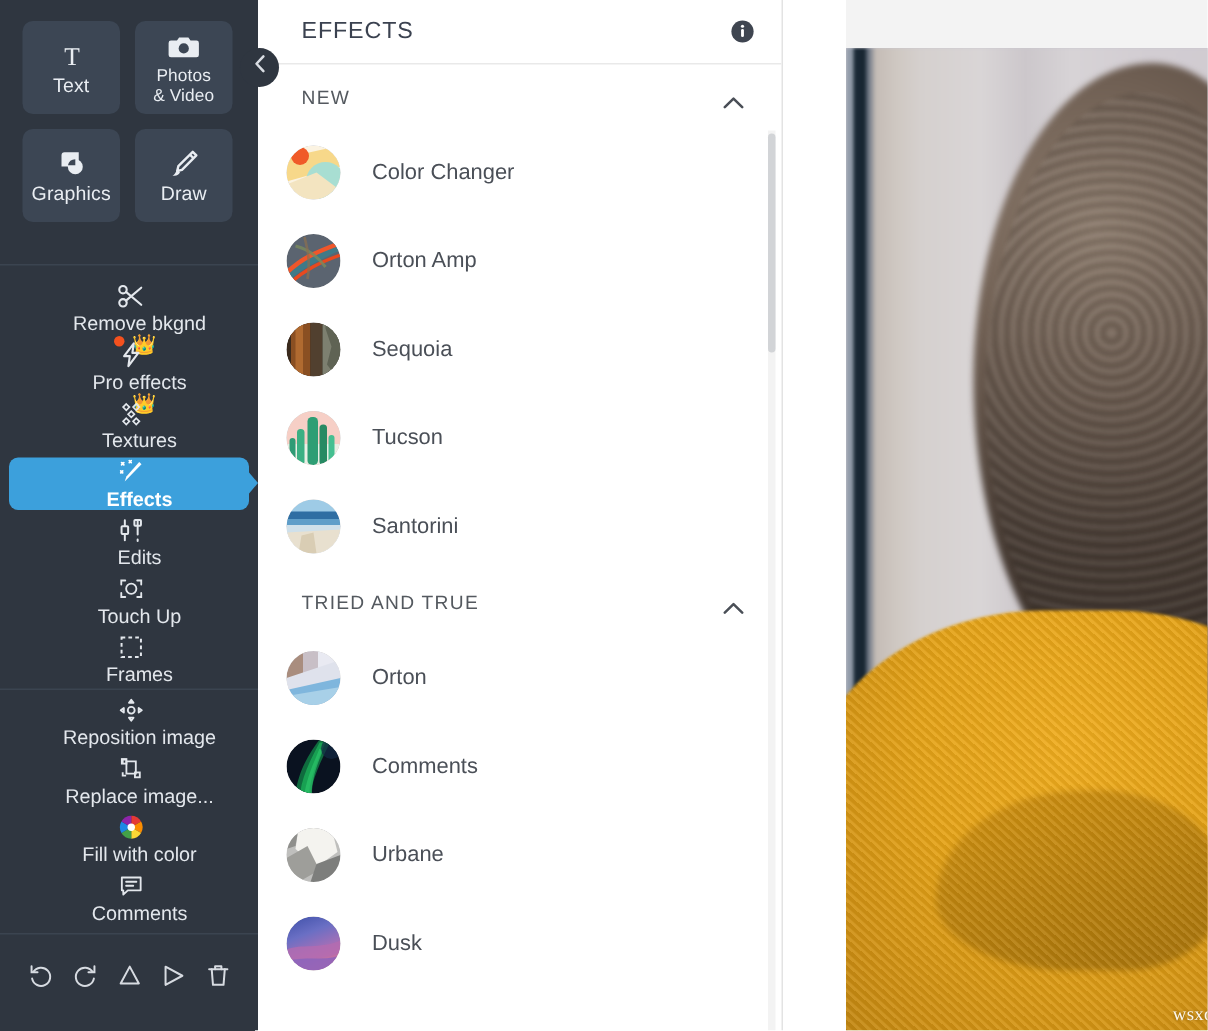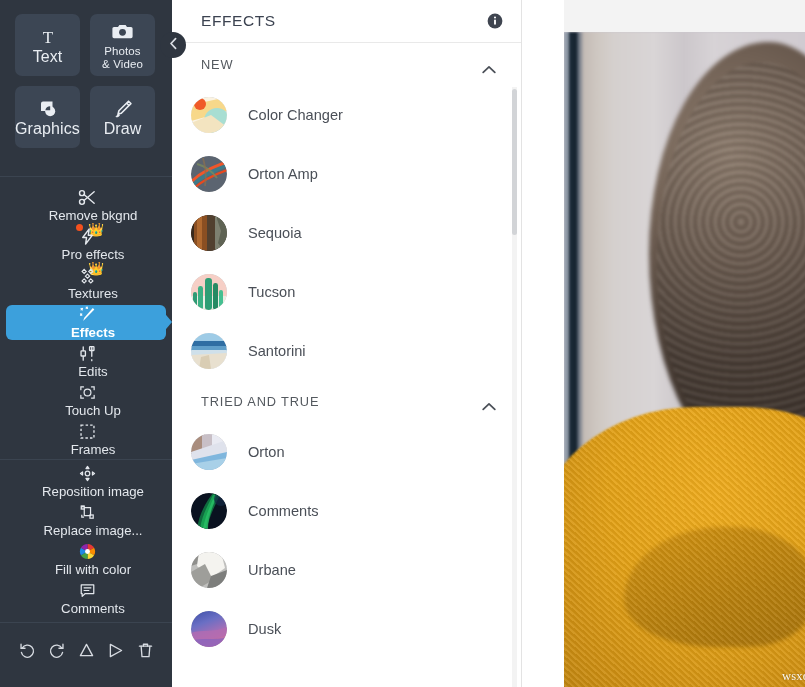--- a/index.html
+++ b/index.html
@@ -28,21 +28,21 @@
     width: 65px; height: 62px;
     background: #3c4654;
     border-radius: 7px;
     display: flex; flex-direction: column;
     align-items: center; justify-content: center;
     gap: 3px;
     cursor: pointer;
   }
   .tile .tile-icon { height: 22px; display:flex; align-items:center; justify-content:center; }
   .tile .tile-label {
-    font-size: 16px; line-height: 12.5px;
+    font-size: 13px; line-height: 12.5px;
     text-align: center; color: #e9edf2;
     letter-spacing: .1px;
   }
   .tile .tile-label.two { font-size: 11.5px; }
 
   .tiles-divider {
     position:absolute; left:0; top:176px; width:172px; height:1px;
     background:#3b4450;
   }
 

